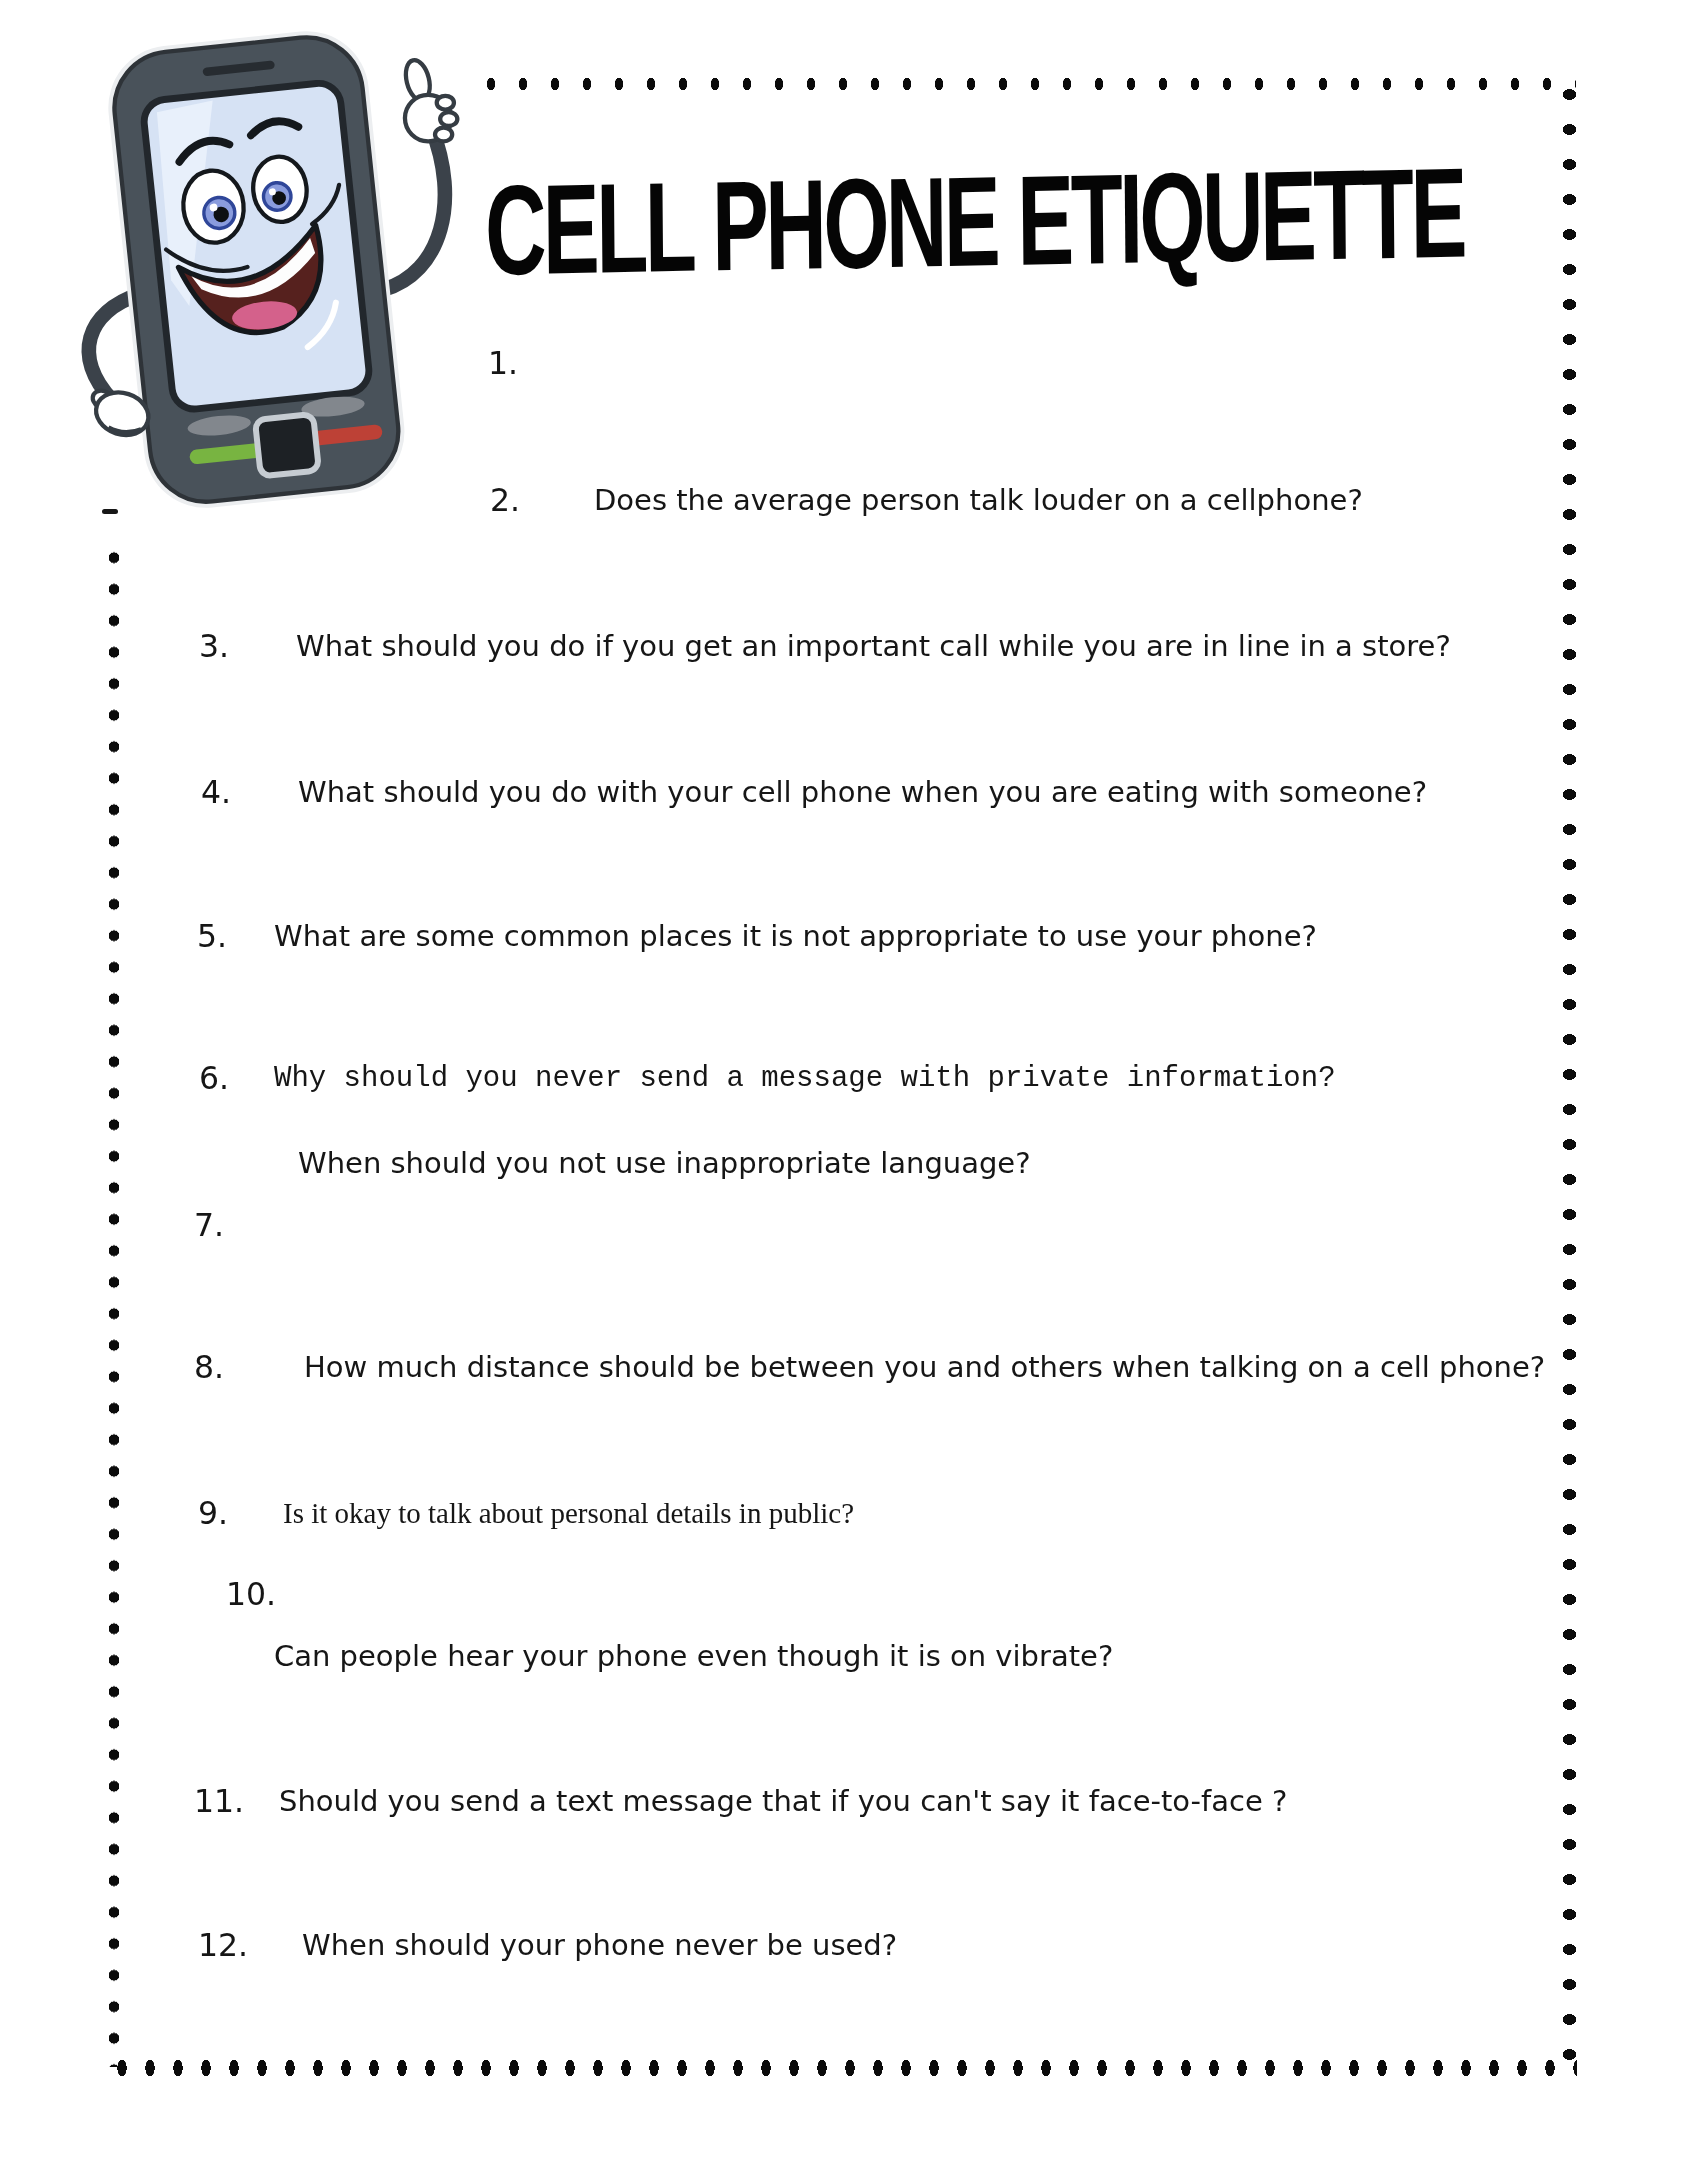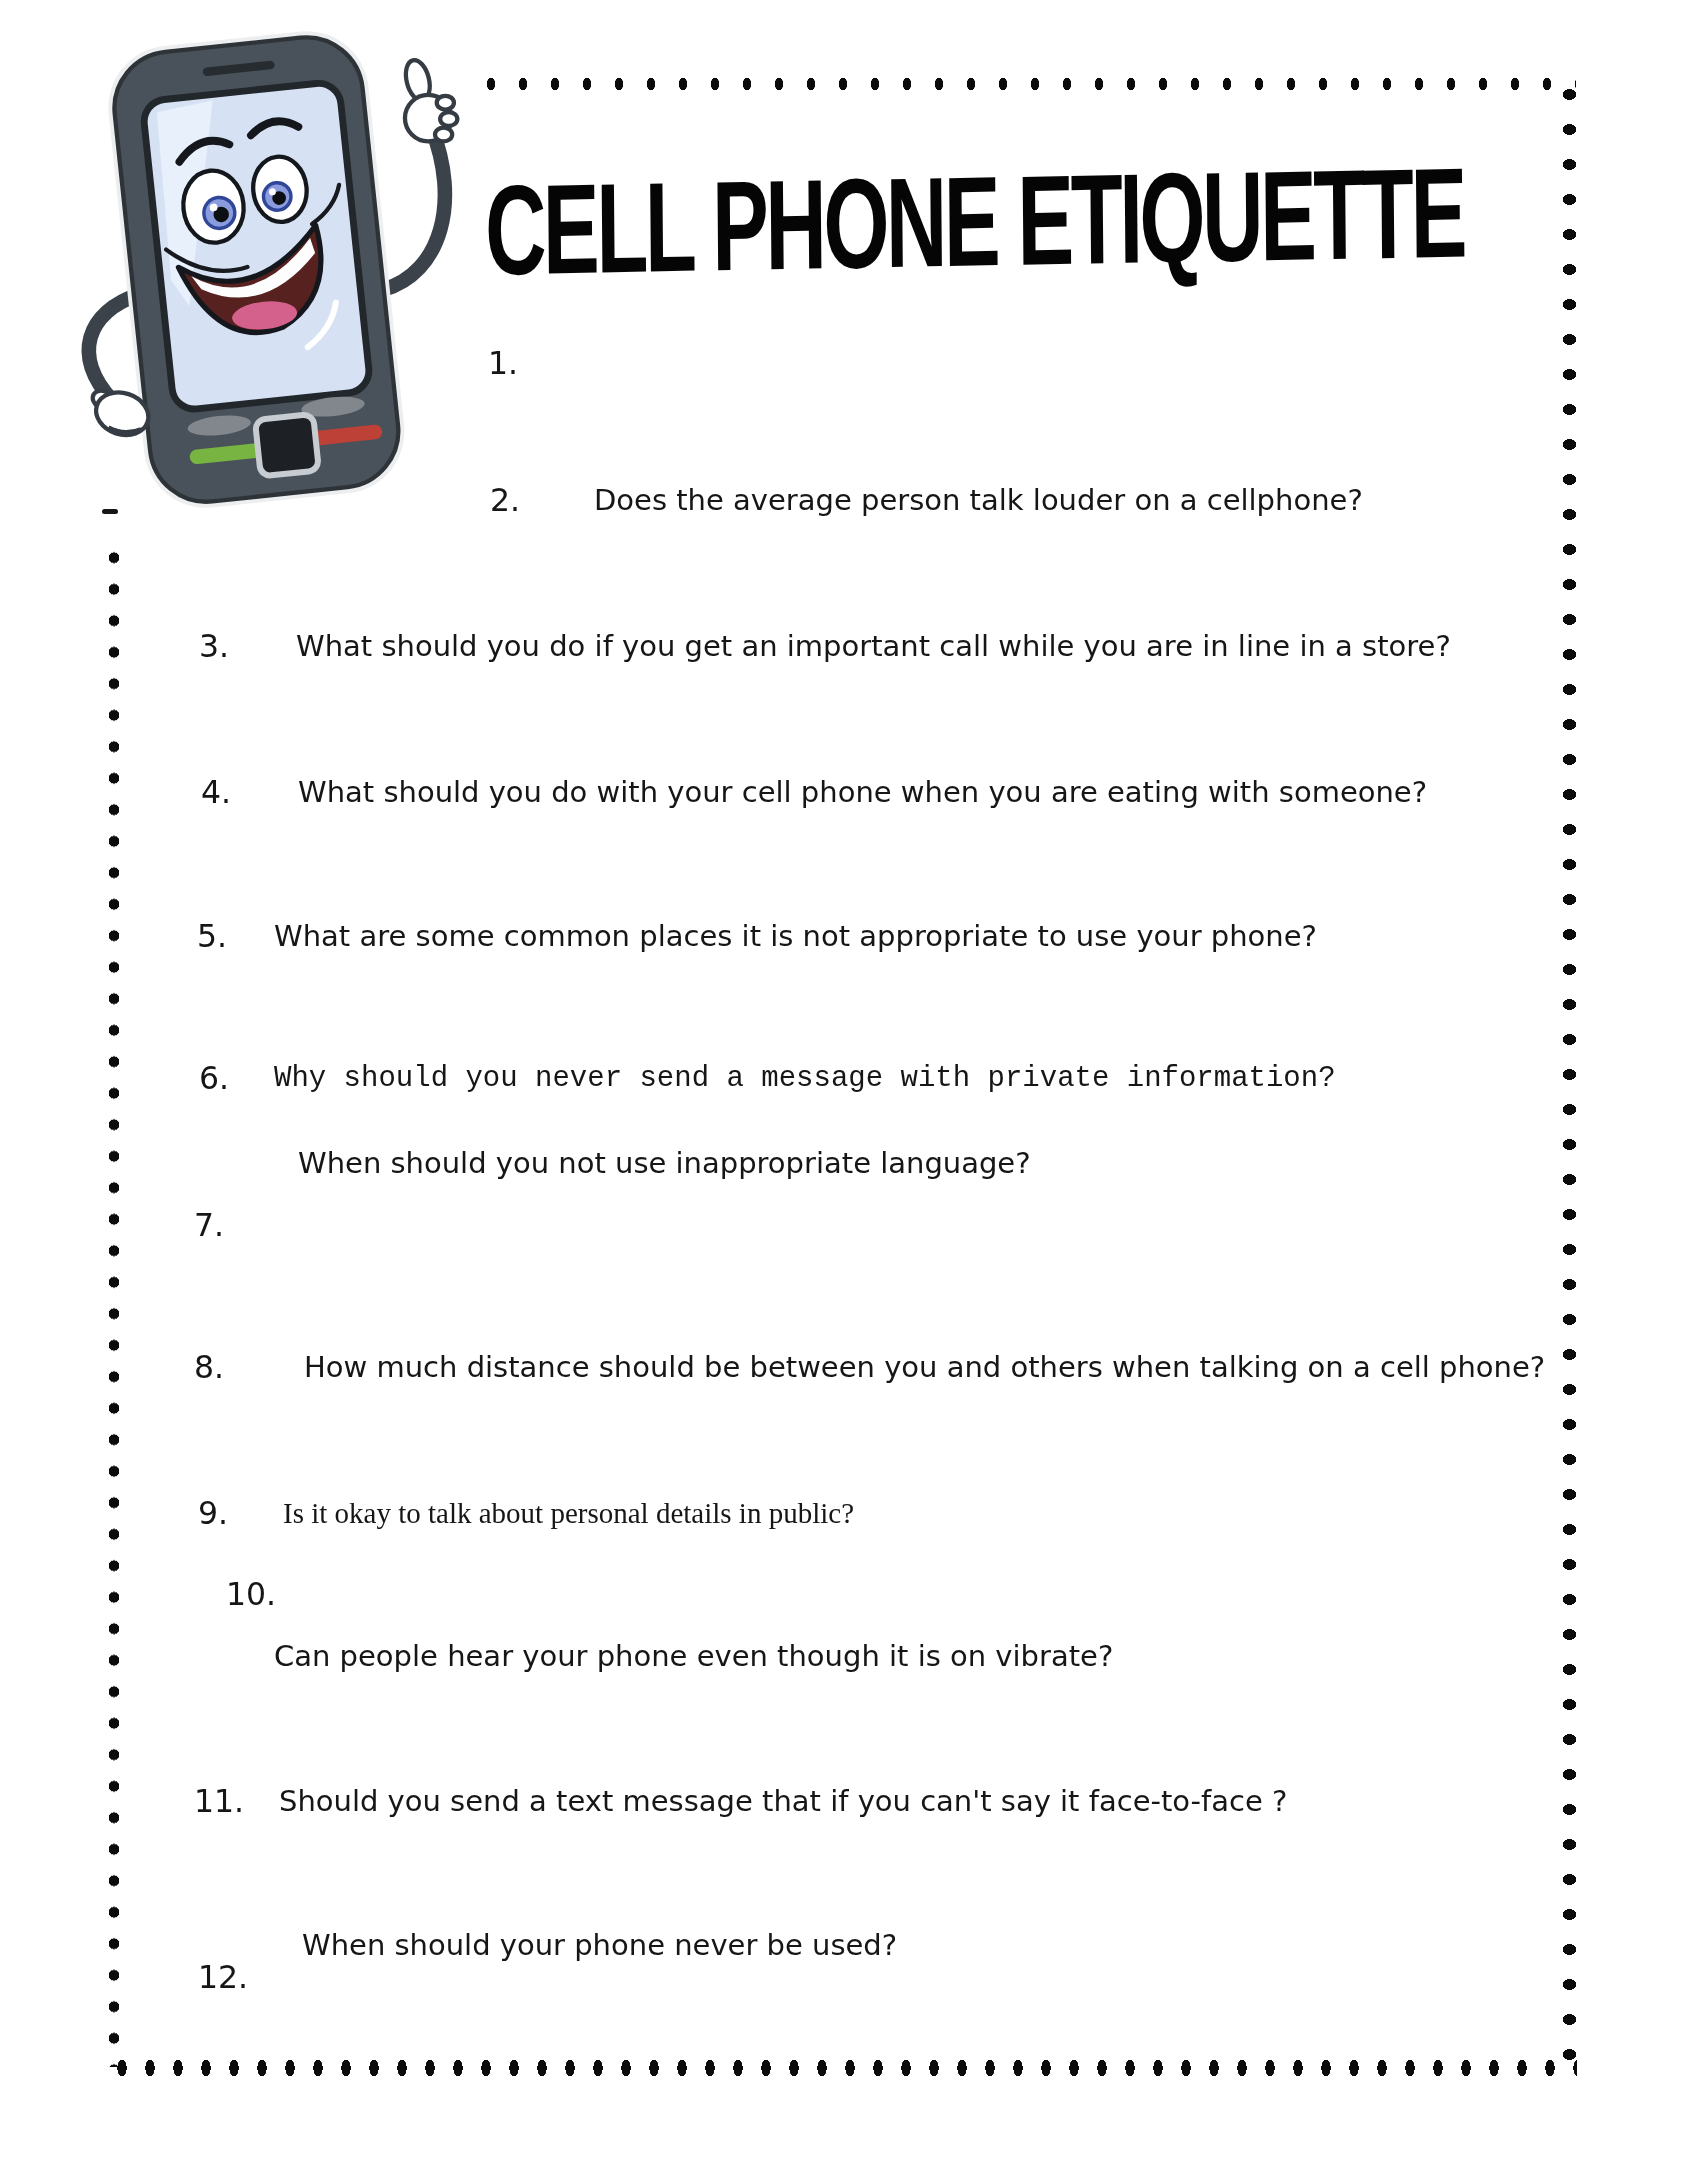--- a/index.html
+++ b/index.html
@@ -70,21 +70,21 @@
   .p2{left:490px;top:480px;}  .t2{left:594px;top:480px;}
   .p3{left:199px;top:626px;}  .t3{left:296px;top:626px;}
   .p4{left:201px;top:772px;}  .t4{left:298px;top:772px;}
   .p5{left:197px;top:916px;} .t5{left:274px;top:916px;}
   .p6{left:199px;top:1058px;} .t6{left:274px;top:1058px;font-family:Liberation Mono, monospace;}
   .p7{left:194px;top:1205px;} .t7{left:298px;top:1143px;}
   .p8{left:194px;top:1347px;} .t8{left:287px;top:1347px;margin-left:17px;}
   .p9{left:198px;top:1493px;} .t9{left:283px;top:1493px;font-family:Liberation Serif, serif;}
   .p10{left:194px;top:1574px;margin-left:32px;}.t10{left:274px;top:1636px;}
   .p11{left:194px;top:1781px;}.t11{left:279px;top:1781px;}
-  .p12{left:198px;top:1925px;margin-top:32px;}.t12{left:302px;top:1925px;}
+  .p12{left:198px;top:1925px;}.t12{left:302px;top:1925px;}
   
   .mascot{position:absolute;left:43px;top:15.3px;width:430px;height:507px;}
 </style>
 </head>
 <body>
 
 <div class="dots dots-top"></div>
 <div class="dots dots-right"></div>
 <div class="dots dots-left"></div>
 <div class="dots dots-bottom"></div>

